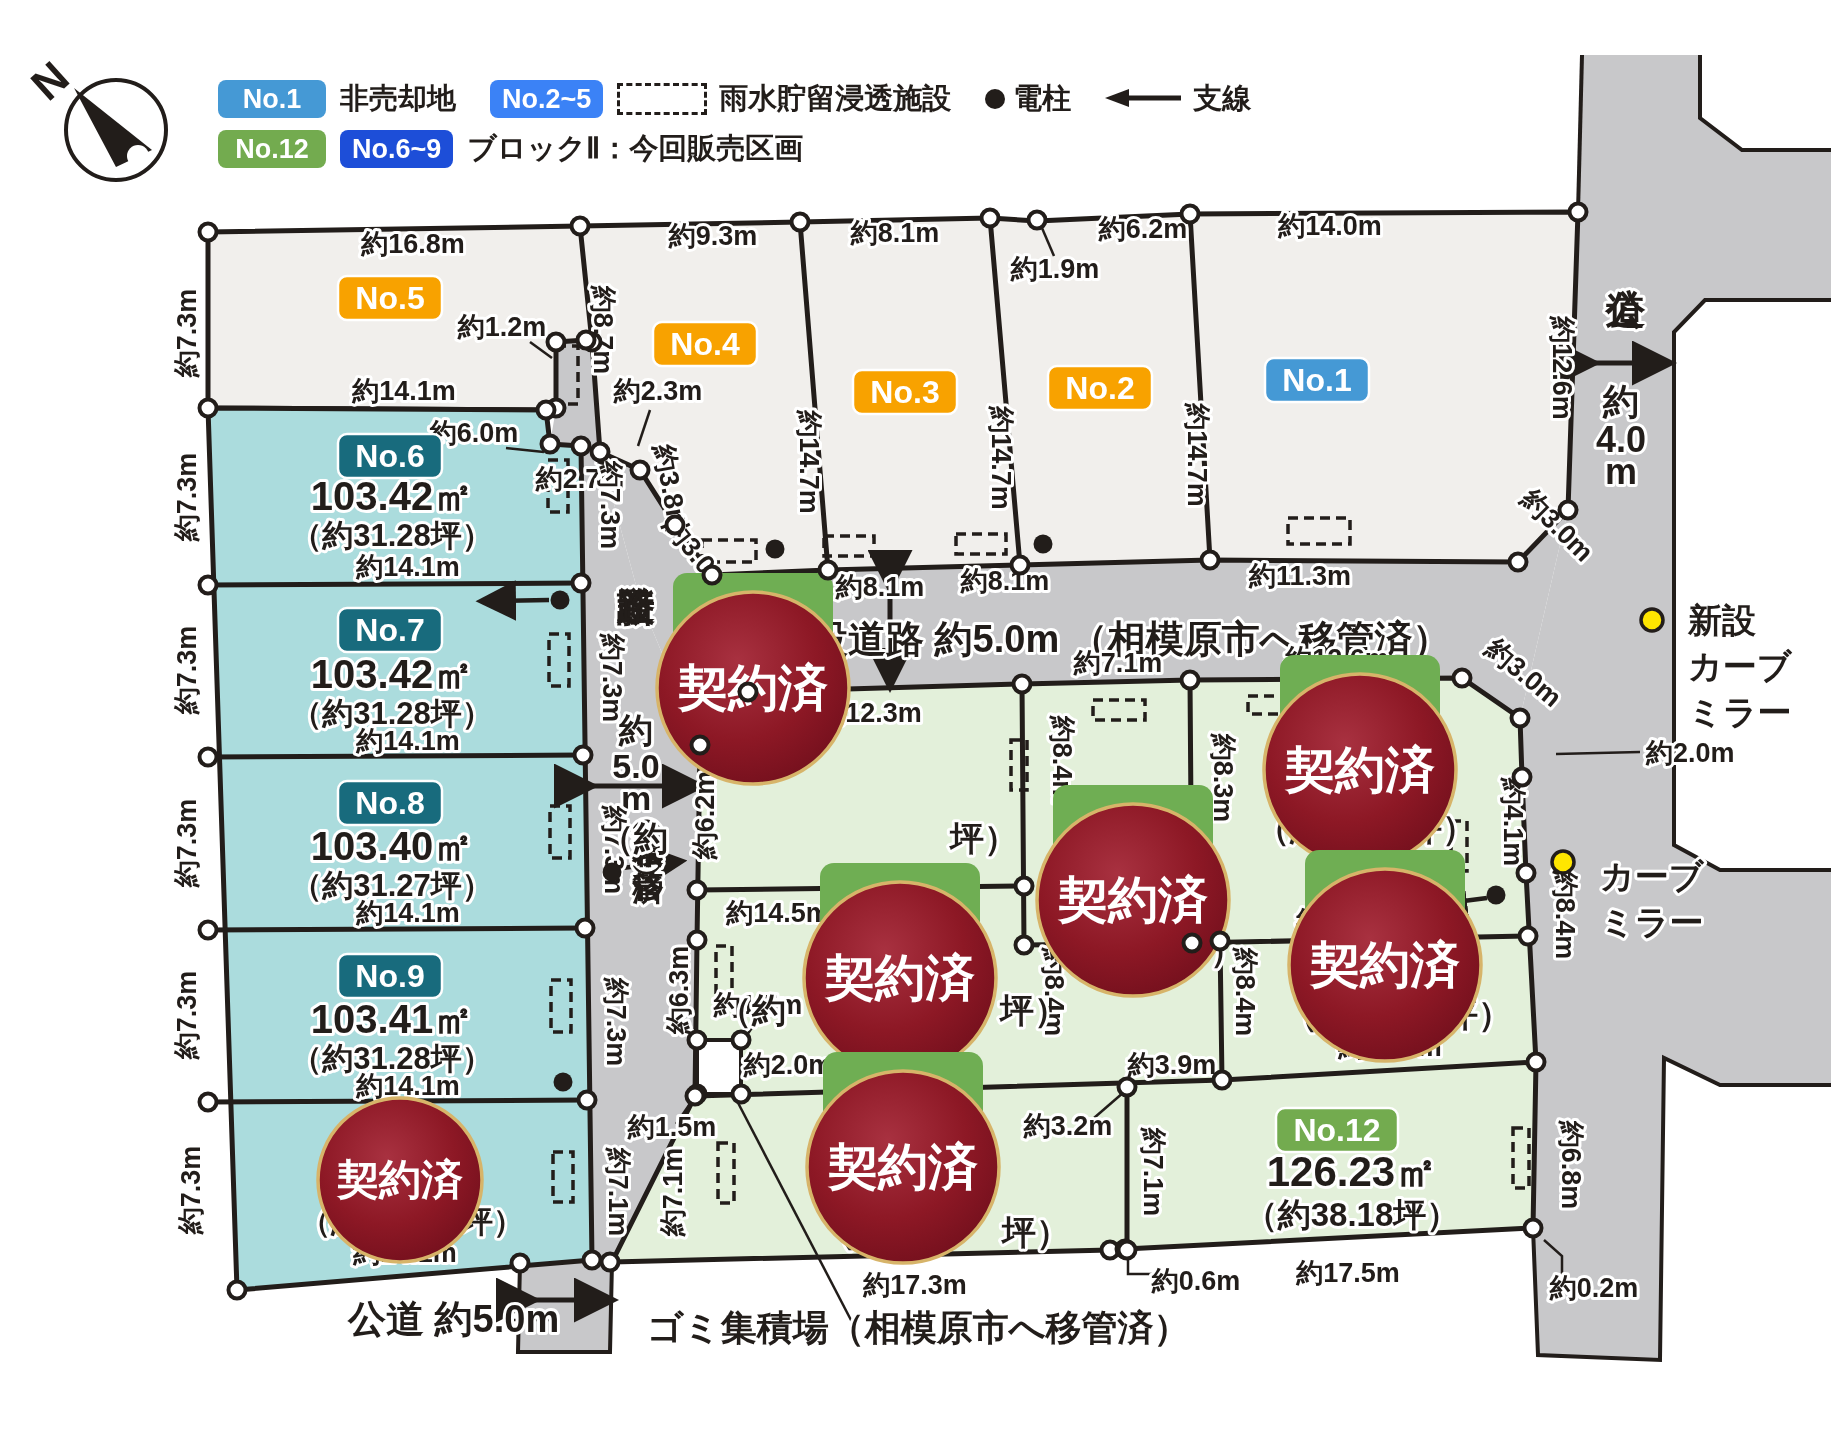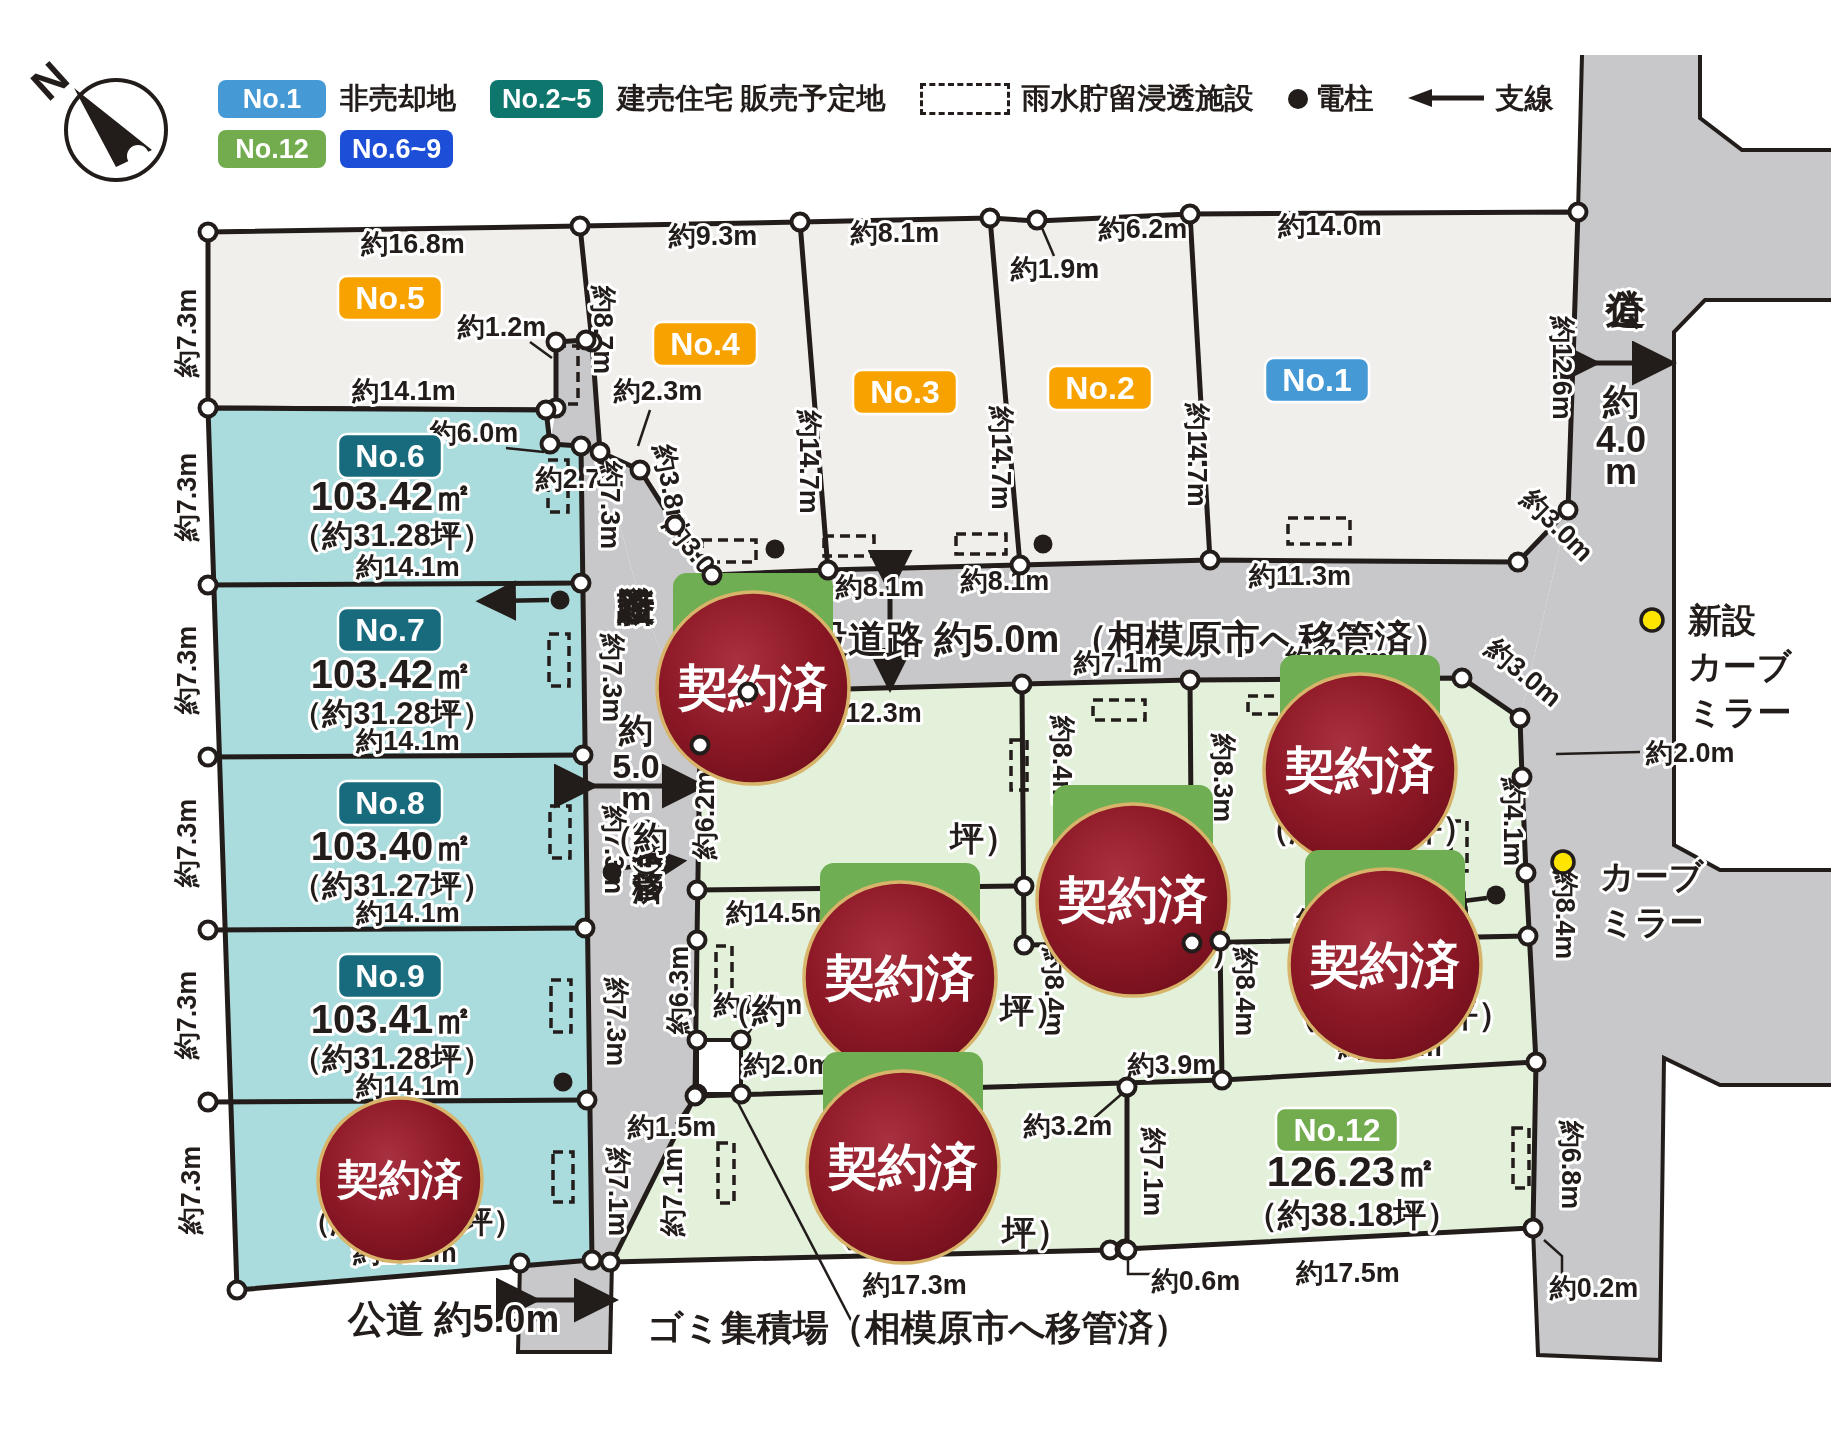--- a/index.html
+++ b/index.html
@@ -22,37 +22,37 @@
 </head>
 <body>
 
 <div class="stage">
 
   
   <div class="legend">
     <div class="lg-row">
       <span class="lg-badge" style="background:#4599d5">No.1</span>
       <span class="lg-text">非売却地</span>
-      <span class="lg-badge" style="background:#0f766e">No.2~5</span>
-      <span class="lg-text">建売住宅 販売予定地</span>
+      <span class="lg-badge" style="background:#3b82f6">No.2~5</span>
       <span class="lg-dash"></span>
       <span class="lg-text">雨水貯留浸透施設</span>
       <span class="lg-dot"></span>
       <span class="lg-text">電柱</span>
       <span class="lg-arrow">
         <svg width="78" height="22" viewBox="0 0 78 22">
             <line x1="20" y1="11" x2="76" y2="11" stroke="#221d1a" stroke-width="5"></line>
             <polygon points="0,11 24,2 24,20" fill="#221d1a"></polygon>
           </svg>
       </span>
       <span class="lg-text">支線</span>
     </div>
     <div class="lg-row">
       <span class="lg-badge" style="background:#73ab4f">No.12</span>
       <span class="lg-badge" style="background:#1d4ed8">No.6~9</span>
+      <span class="lg-text">ブロックⅡ：今回販売区画</span>
     </div>
   </div>
 
   
   <svg id="plan" width="1831" height="1441" viewBox="0 0 1831 1441">
     <defs>
       <radialGradient id="rg" cx="42%" cy="36%" r="75%">
         <stop offset="0%" stop-color="#a83140"></stop>
         <stop offset="55%" stop-color="#8d1825"></stop>
         <stop offset="100%" stop-color="#6e0e1b"></stop>

